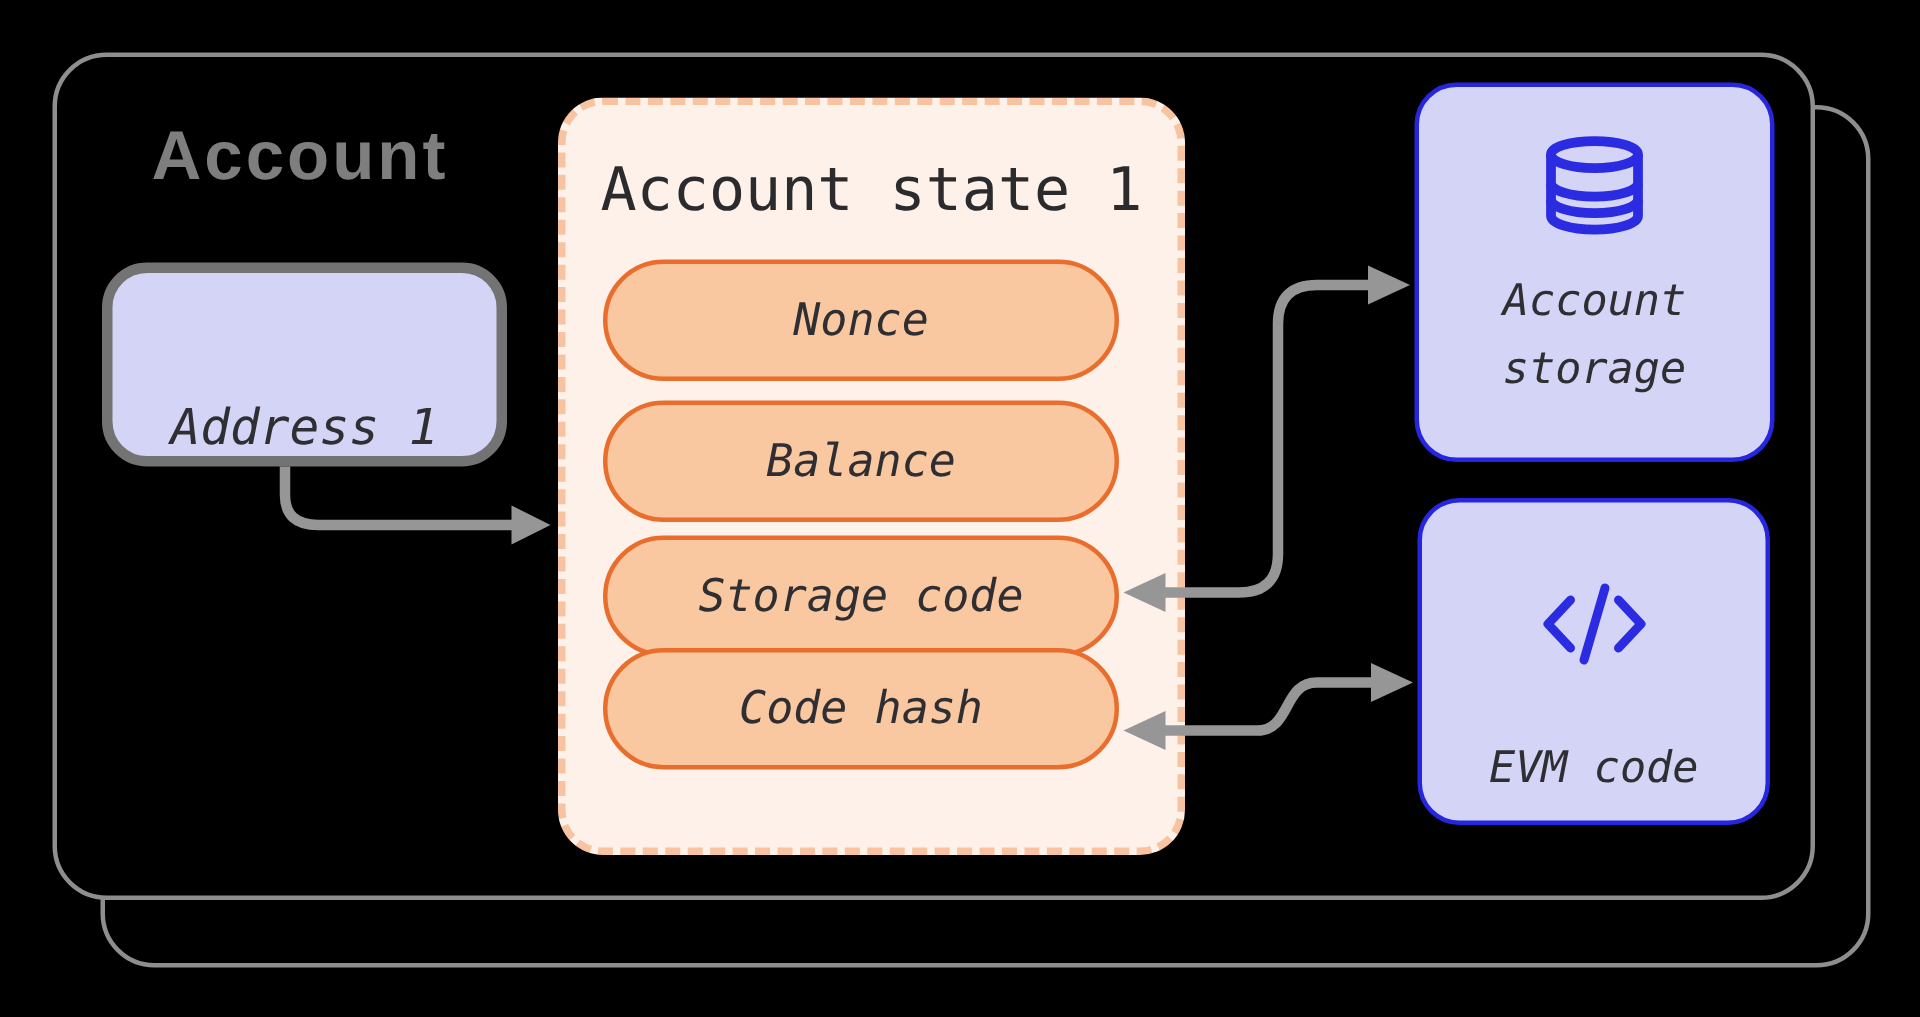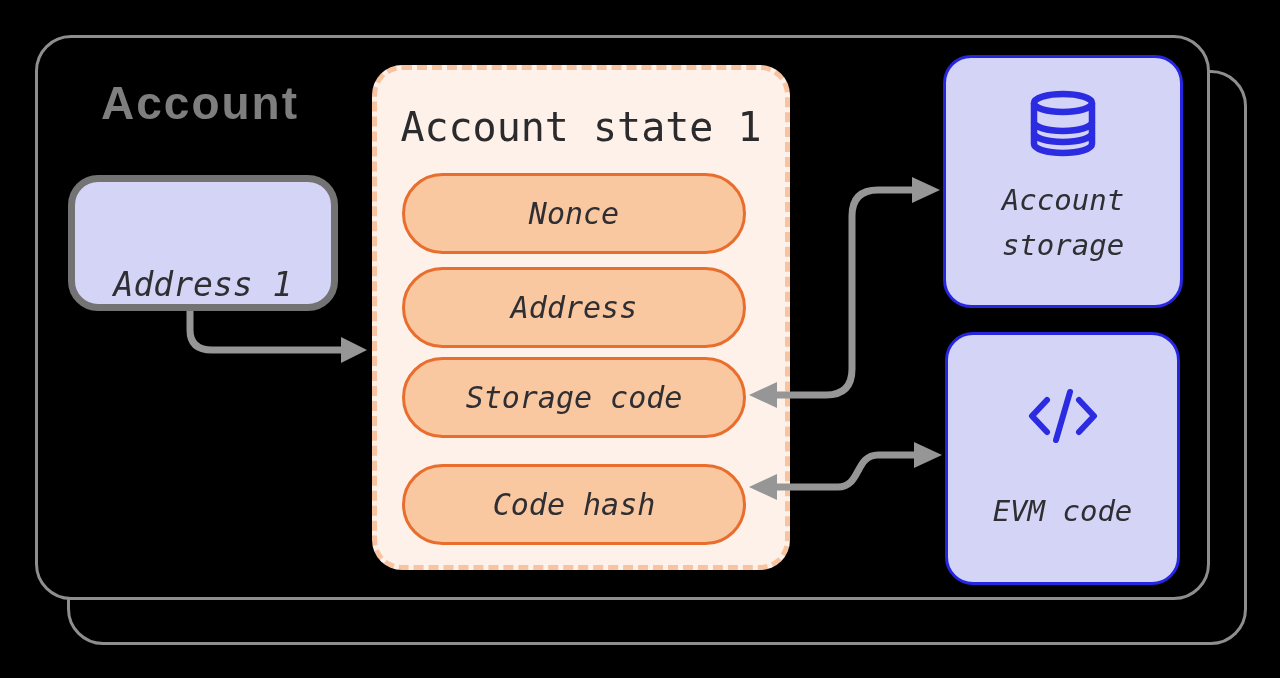--- a/index.html
+++ b/index.html
@@ -46,28 +46,28 @@
   }
   .pill {
     position: absolute; left: 25px; width: 344px; height: 81px;
     background: #f9c7a0; border: 3px solid #e96e2d; border-radius: 42px;
     display: flex; align-items: center; justify-content: center;
   }
   .pill span { font-style: italic; font-size: 30px; color: #2f2f33; }
   .pill-0 { top: 103px; align-items: center; }
   .pill-1 { top: 197px; }
   .pill-2 { top: 287px; }
-  .pill-3 { top: 394px; align-items: center; }
+  .pill-3 { top: 362px; align-items: center; }
 
   .side-box {
     background: #d4d4f7; border: 3px solid #2626e0; border-radius: 28px;
     display: flex; flex-direction: column; align-items: center;
   }
   .storage-box { left: 943px; top: 55px; width: 240px; height: 253px; }
-  .evm-box     { left: 945px; top: 332px; width: 235px; height: 253px; }
+  .evm-box     { left: 945px; top: 332px; width: 235px; height: 218px; }
   .storage-box .box-icon { margin-top: 32px; }
   .evm-box .box-icon { margin-top: 52px; }
   .side-label {
     font-style: italic; font-size: 29px; color: #2f2f33;
     text-align: center; line-height: 45px;
   }
   .storage-box .side-label { margin-top: 18px; }
   .evm-box .side-label { margin-top: 44px; }
 
   .arrows-layer {
@@ -90,21 +90,21 @@
 <div class="abs address-box">
   <span class="mono-label">Address 1</span>
 </div>
 
 <div class="abs state-box">
   <div class="state-title">Account state 1</div>
   <div class="pill pill-0">
     <span>Nonce</span>
   </div>
   <div class="pill pill-1">
-    <span>Address</span>
+    <span>Balance</span>
   </div>
   <div class="pill pill-2">
     <span>Storage code</span>
   </div>
   <div class="pill pill-3">
     <span>Code hash</span>
   </div>
 </div>
 
 <div class="abs side-box storage-box">

